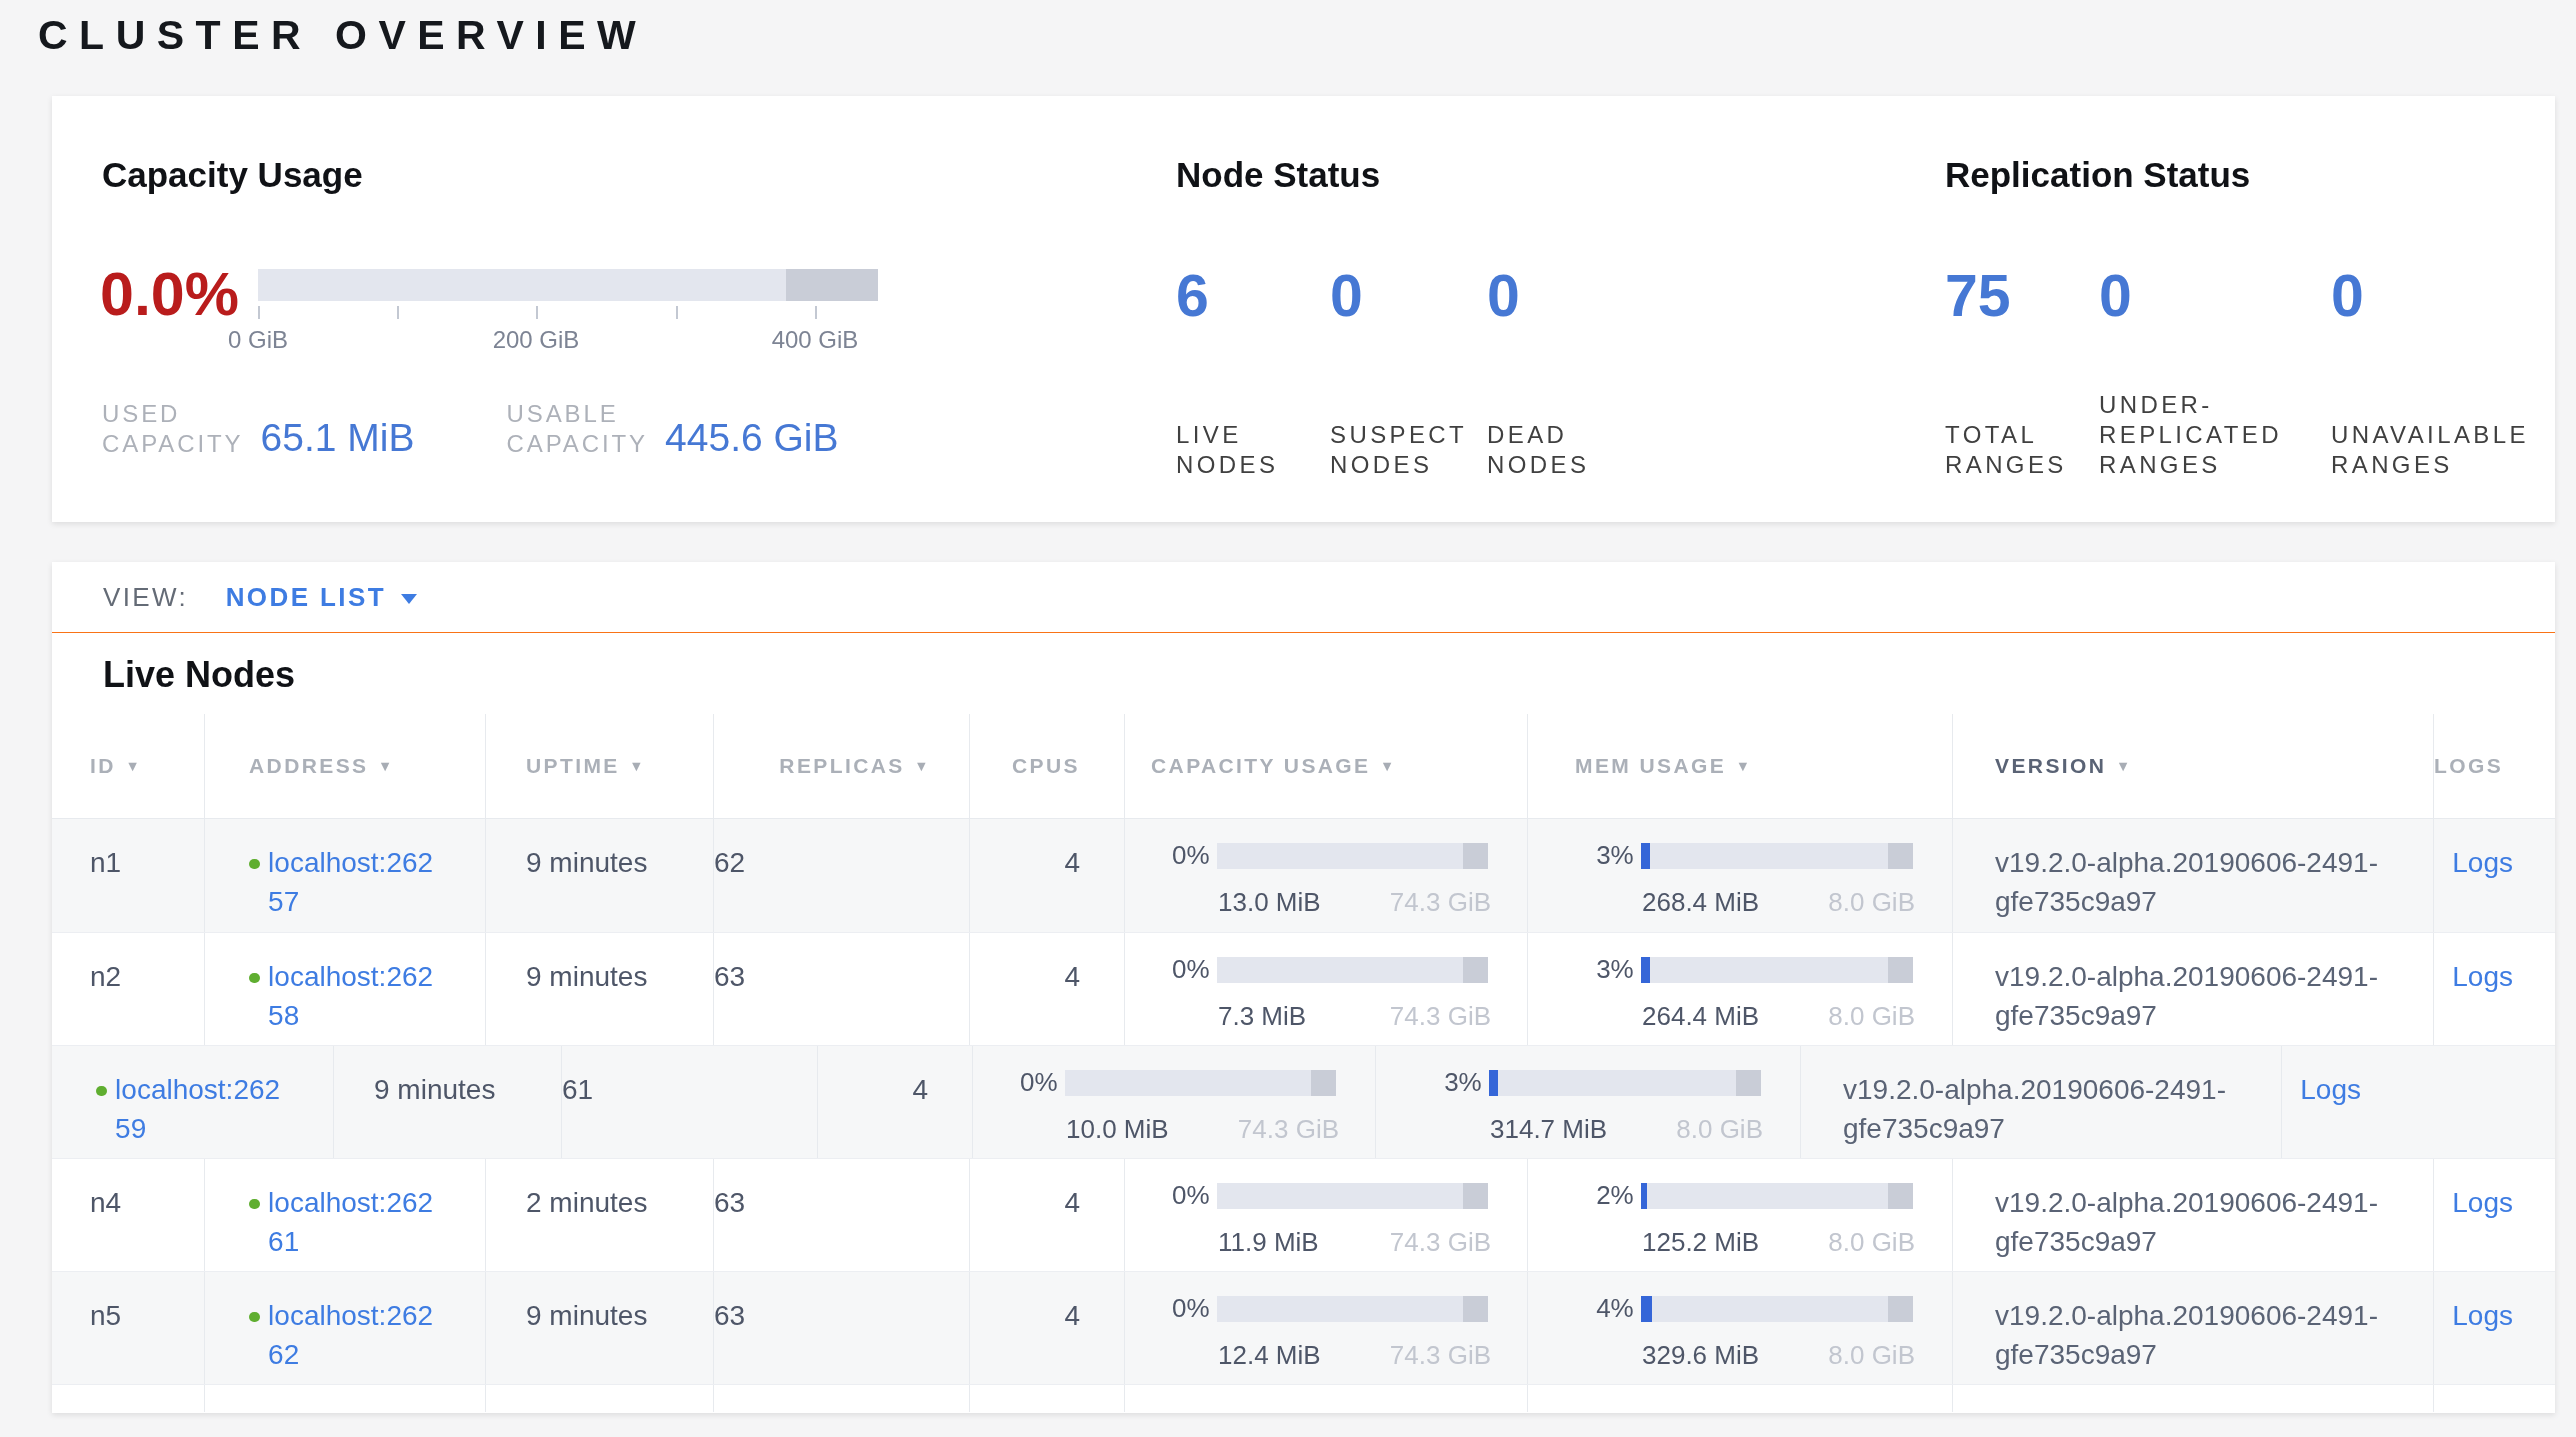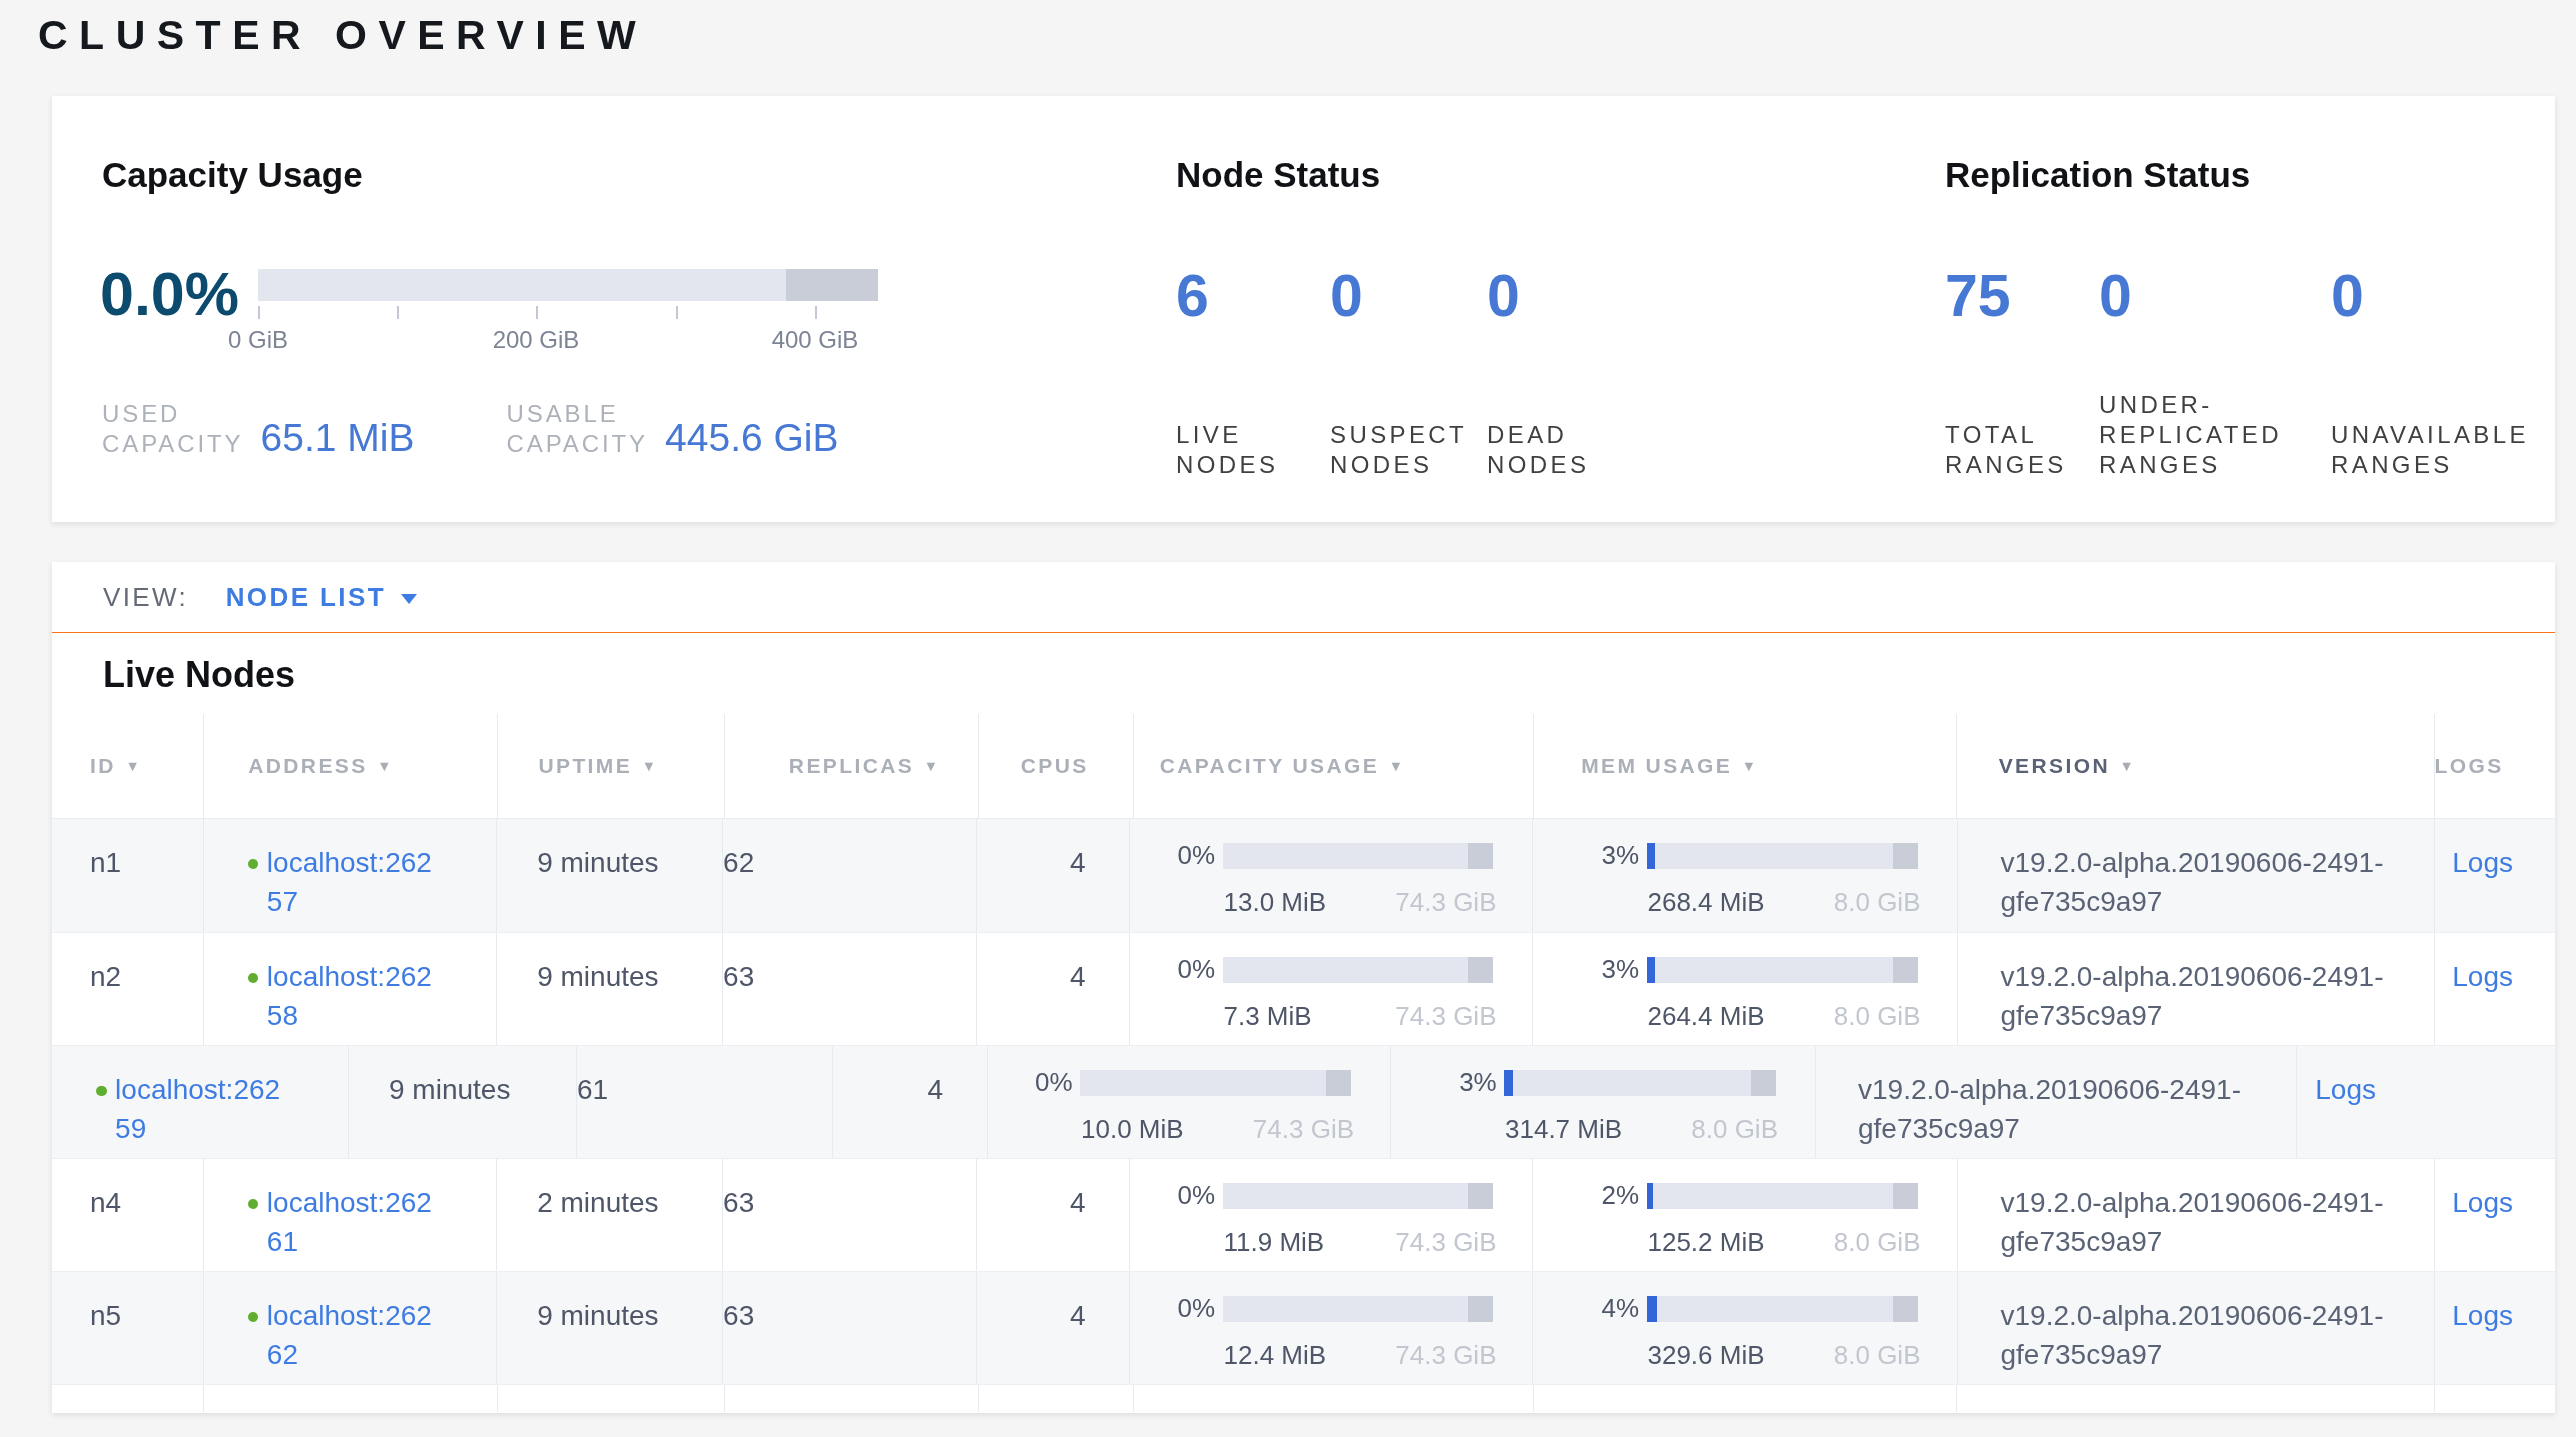--- a/index.html
+++ b/index.html
@@ -27,21 +27,21 @@
   .summary-card { top:96px; height:426px; }
   .table-card   { top:562px; height:851px; overflow:hidden; }
 
   
   .sec-title {
     position:absolute; top:59px;
     font-size:35px; font-weight:700; color:#101216;
   }
   .cap-pct {
     position:absolute; left:48px; top:165px;
-    font-size:61px; line-height:67px; font-weight:700; color:#0c4a6e;
+    font-size:61px; line-height:67px; font-weight:700; color:#b91c1c;
   }
   .cap-bar {
     position:absolute; left:206px; top:173px; width:620px; height:32px;
     background:#e3e6ee;
   }
   .cap-bar .cap-dark {
     position:absolute; right:0; top:0; bottom:0; width:92px; background:#c9cdd7;
   }
   .tick {
     position:absolute; top:210px; width:1.9px; height:12.5px; background:#c3c8d2;
@@ -102,21 +102,21 @@
   #tbody .tr { border-top:1px solid #eceef2; }
   #tbody .tr:first-child { border-top:none; }
   .tr.alt { background:#f6f7f8; }
   .tr-partial { height:28px; border-top:1px solid #eceef2; overflow:hidden; }
 
   .td { font-size:28px; line-height:1.38; color:#4e5668; padding-top:25px; }
 
   
   .c-id       { width:152px; padding-left:38px; }
   .c-addr     { width:281px; padding-left:44px; }
-  .c-uptime   { width:228px; padding-left:40px;margin-left:15px; }
+  .c-uptime   { width:228px; padding-left:40px; }
   .c-replicas { width:256px; padding-right:38px; justify-content:flex-end; text-align:left; }
   .c-cpus     { width:155px; padding-right:44px; justify-content:flex-end; text-align:right; }
   .c-cap      { width:403px; padding-left:26px; padding-right:39px; }
   .c-mem      { width:425px; padding-left:47px; padding-right:39px; }
   .c-version  { width:481px; padding-left:42px; padding-right:19px; }
   .c-logs     { width:122px; padding-right:42px; justify-content:flex-start; text-align:right; }
 
   .dot {
     display:inline-block; width:10.5px; height:10.5px; border-radius:50%;
     background:#5fae30; margin-right:8.6px; vertical-align:2.9px;

